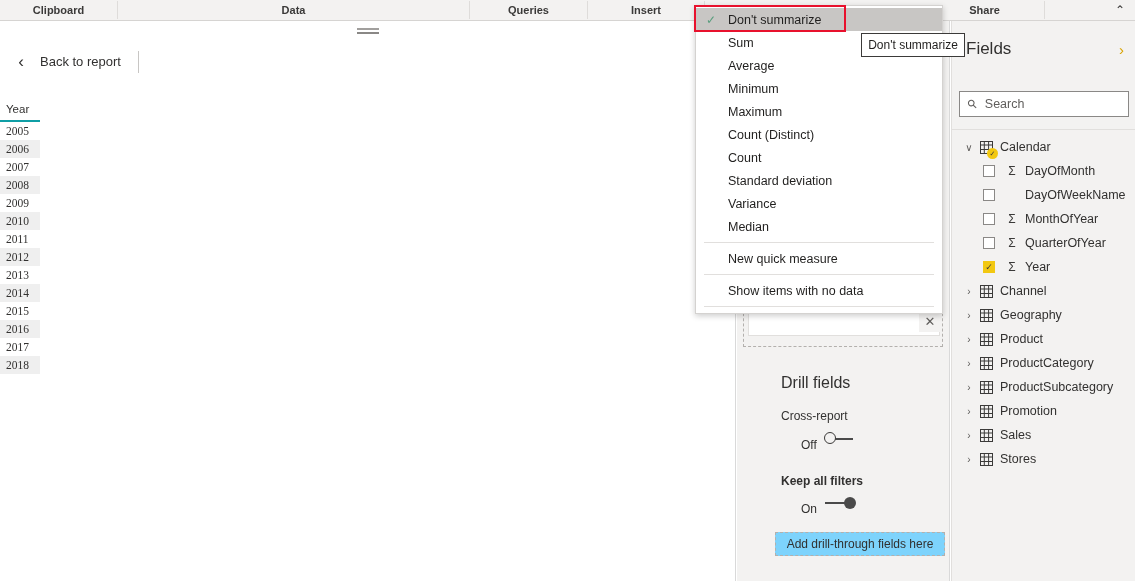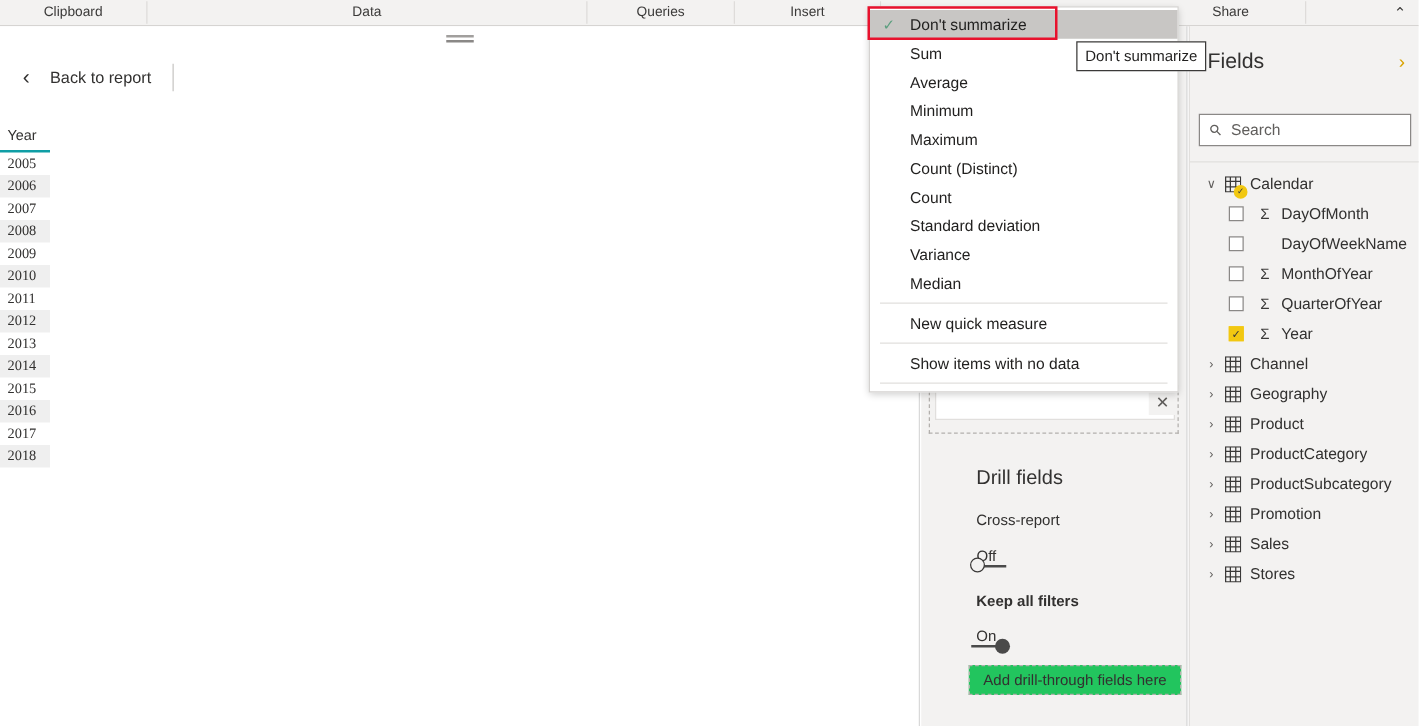--- a/index.html
+++ b/index.html
@@ -14,20 +14,21 @@
   
   .ribbon {
     position: absolute; left: 0; top: 0; width: 1135px; height: 21px;
     background: #f3f2f1; border-bottom: 1px solid #d6d4d2;
     display: flex; align-items: center;
   }
   .ribbon-group {
     height: 18px; display: flex; align-items: center; justify-content: center;
     font-size: 11px; color: #3b3a39;
     border-right: 1px solid #dedcda;
+    font-weight: bold;
   }
   .rg-clipboard { width: 118px; }
   .rg-data      { width: 352px; }
   .rg-queries   { width: 118px; }
   .rg-insert    { width: 117px; }
   .rg-spacer    { width: 220px; border-right: none; background:#f3f2f1;}
   .rg-share     { width: 120px; border-right: 1px solid #dedcda; }
   .ribbon-collapse {
     position: absolute; right: 10px; top: 3px;
     font-size: 12px; color: #3b3a39; line-height: 14px;
@@ -92,37 +93,37 @@
   .dt-title {
     position: absolute; left: 44px; top: 353px;
     font-size: 16px; color: #323130;
   }
   .dt-sub {
     position: absolute; left: 44px; font-size: 12px; color: #323130;
   }
   .dt-sub.crossrep { top: 388px; }
   .dt-sub.keepall  { top: 453px; font-weight: bold; }
   .toggle-row {
-    position: absolute; left: 40px; display: flex; align-items: flex-end; flex-direction: column;
+    position: absolute; left: 64px; display: flex; align-items: flex-start;
   }
   .toggle-row.off { top: 417px; }
   .toggle-row.on  { top: 481px; }
   .toggle-label { font-size: 12px; color: #323130; margin-right: 8px; }
   .track { width: 28px; height: 2px; background: #4a4a4a; position: relative; }
   .knob-off {
     position: absolute; left: -1px; top: -6px; width: 12px; height: 12px;
     border: 1.6px solid #3b3a39; border-radius: 50%; background: #f3f2f1;
   }
   .knob-on {
     position: absolute; right: -3px; top: -5px; width: 12px; height: 12px;
     border-radius: 50%; background: #4a4a4a;
   }
   .dropzone {
     position: absolute; left: 38px; top: 511px; width: 170px; height: 24px;
-    border: 1px dashed #b3b0ad; background: #22c55e;
+    border: 1px dashed #b3b0ad; background: #7dd3fc;
     display: flex; align-items: center; justify-content: center;
     font-size: 12px; color: #323130;
   }
 
   
   .vizstrip {
     position: absolute; left: 920px; top: 70px; width: 22px; height: 145px;
     display: flex; flex-direction: column; gap: 6px; align-items: center;
   }
   .vizstrip span { font-size: 14px; line-height: 17px; }

